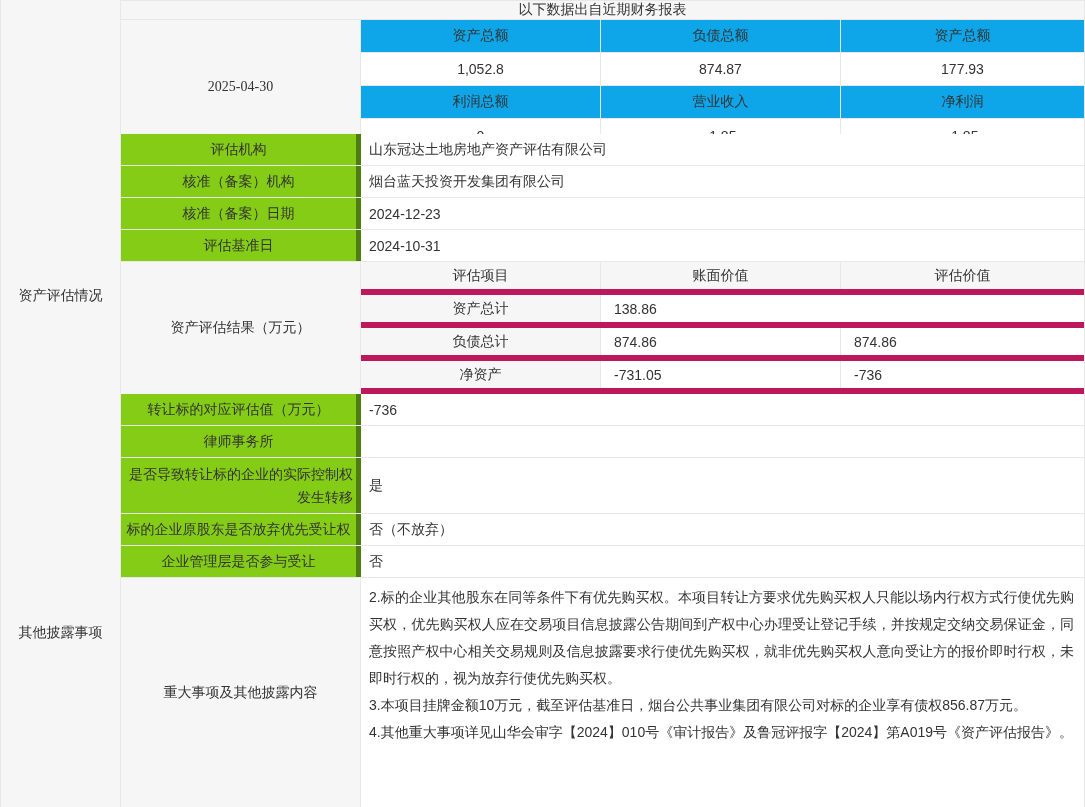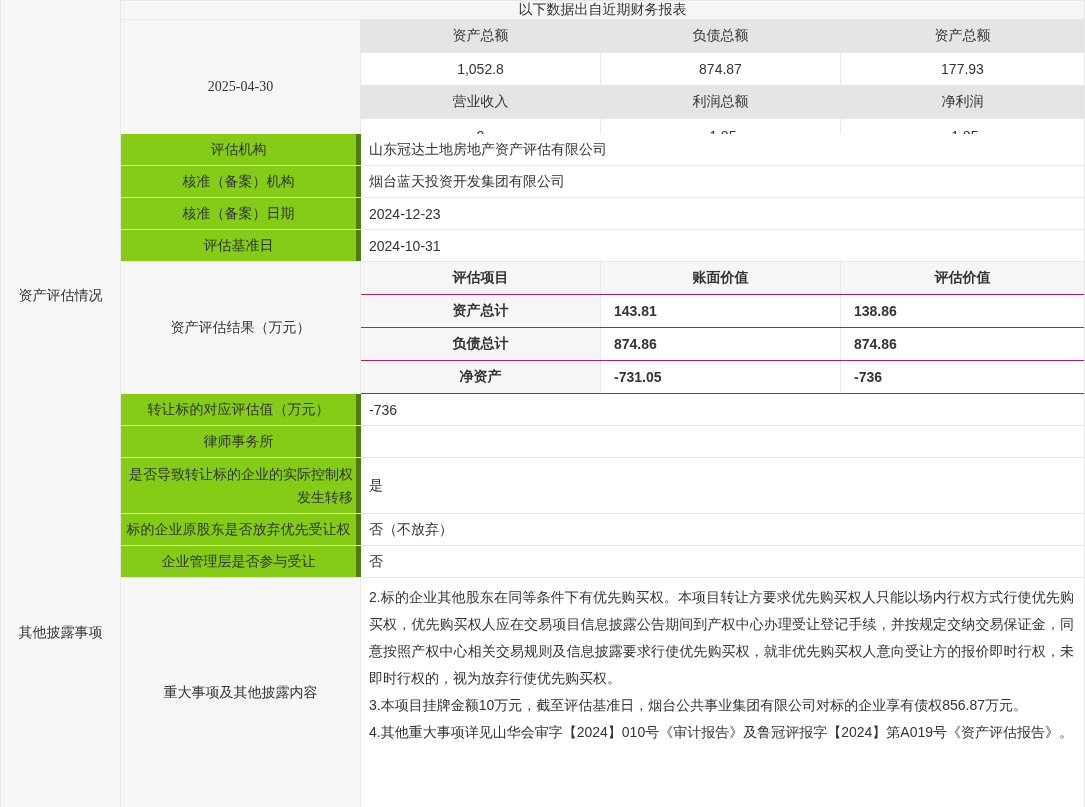--- a/index.html
+++ b/index.html
@@ -62,21 +62,21 @@
   .fin-row { display: flex; height: 33px; border-bottom: 1px solid #e8e8e8; }
   .fin-row.last { height: 34px; }
   .fin-cell {
     flex: 0 0 240px;
     display: flex;
     align-items: center;
     justify-content: center;
     border-right: 1px solid #e8e8e8;
   }
   .fin-cell:last-child { flex: 1 1 auto; border-right: none; }
-  .fin-cell.hdr { background: #e5e5e5; }
+  .fin-cell.hdr { background: #0ea5e9; }
 
   
   .kv { display: flex; height: 32px; border-bottom: 1px solid #e8e8e8; }
   .kv.tall { height: 56px; }
   .kv-label {
     flex: 0 0 240px;
     background: #84cc16;
     border-right: 5px solid #4d7c0f;
     display: flex;
     align-items: center;
@@ -100,21 +100,21 @@
     flex: 0 0 240px;
     background: #f6f6f6;
     border-right: 1px solid #e8e8e8;
     display: flex;
     align-items: center;
     justify-content: center;
     text-align: center;
     padding: 0 6px;
   }
   .result-table { flex: 1 1 auto; display: flex; flex-direction: column; }
-  .sub-row { display: flex; height: 33px; border-bottom: 1px solid #be185d; font-weight: bold; }
+  .sub-row { display: flex; height: 33px; border-bottom: 6px solid #be185d; }
   .sub-cell { display: flex; align-items: center; }
   .sub-item {
     flex: 0 0 240px;
     justify-content: center;
     background: #f6f6f6;
     border-right: 1px solid #e8e8e8;
     text-align: center;
   }
   .sub-book { flex: 0 0 240px; padding-left: 13px; border-right: 1px solid #e8e8e8; background: #fff; }
   .sub-eval { flex: 1 1 auto; padding-left: 13px; background: #fff; }
@@ -160,22 +160,22 @@
             <div class="fin-cell hdr">资产总额</div>
             <div class="fin-cell hdr">负债总额</div>
             <div class="fin-cell hdr">资产总额</div>
           </div>
           <div class="fin-row">
             <div class="fin-cell">1,052.8</div>
             <div class="fin-cell">874.87</div>
             <div class="fin-cell">177.93</div>
           </div>
           <div class="fin-row">
+            <div class="fin-cell hdr">利润总额</div>
             <div class="fin-cell hdr">营业收入</div>
-            <div class="fin-cell hdr">利润总额</div>
             <div class="fin-cell hdr">净利润</div>
           </div>
           <div class="fin-row last">
             <div class="fin-cell">0</div>
             <div class="fin-cell">-1.85</div>
             <div class="fin-cell">-1.85</div>
           </div>
         </div>
       </div>
     </div>
@@ -205,21 +205,20 @@
       <div class="result-row">
         <div class="result-label">资产评估结果（万元）</div>
         <div class="result-table">
           <div class="sub-row hdr">
             <div class="sub-cell sub-item">评估项目</div>
             <div class="sub-cell sub-book">账面价值</div>
             <div class="sub-cell sub-eval">评估价值</div>
           </div>
           <div class="sub-row">
             <div class="sub-cell sub-item">资产总计</div>
-            <div class="sub-cell sub-book">143.81</div>
             <div class="sub-cell sub-eval">138.86</div>
           </div>
           <div class="sub-row">
             <div class="sub-cell sub-item">负债总计</div>
             <div class="sub-cell sub-book">874.86</div>
             <div class="sub-cell sub-eval">874.86</div>
           </div>
           <div class="sub-row">
             <div class="sub-cell sub-item">净资产</div>
             <div class="sub-cell sub-book">-731.05</div>

